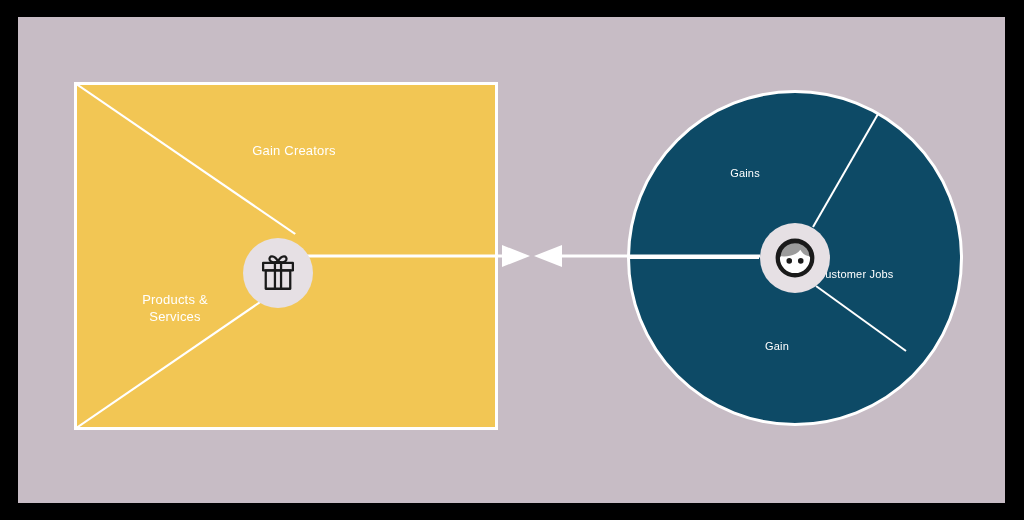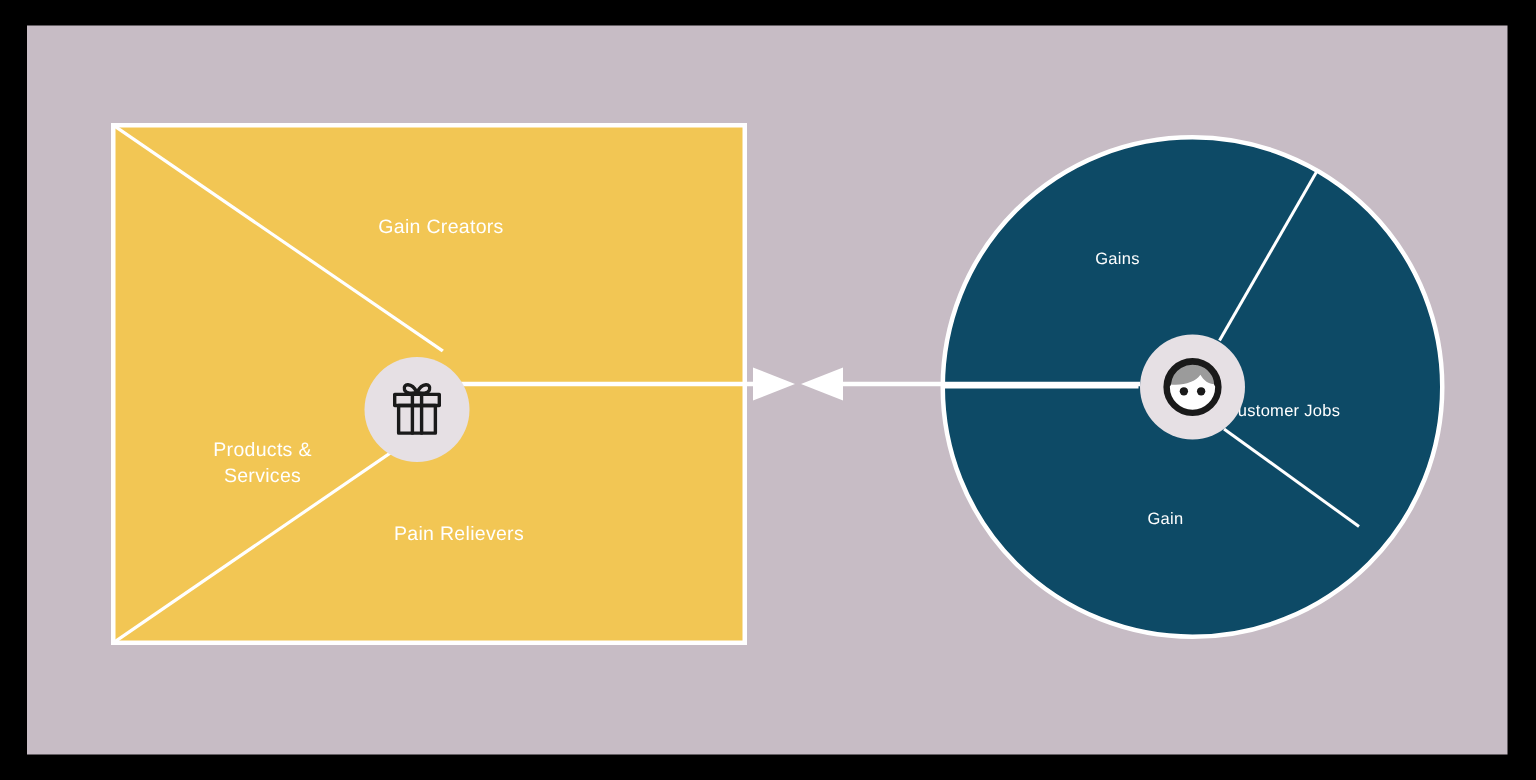--- a/index.html
+++ b/index.html
@@ -138,21 +138,20 @@
         <line x1="2" y1="346" x2="192" y2="196" stroke="#ffffff" stroke-width="2"></line>
 
         <line x1="254" y1="174" x2="368" y2="174" stroke="#ffffff" stroke-width="2"></line>
       </svg>
 
       <div class="vm-label" id="label-gain-creators">Gain Creators</div>
 
       <div class="vm-label" id="label-products-services">Products &amp;
 Services</div>
 
-      <div class="vm-label" id="label-pain-relievers">Pain Relievers</div>
     </div>
 
     <div id="customer-profile">
       <div class="cp-fill"></div>
       <svg class="cp-lines" viewBox="0 0 336 336">
 
         <line x1="186" y1="137" x2="251" y2="24" stroke="#ffffff" stroke-width="2"></line>
 
         <line x1="189" y1="196" x2="279" y2="261" stroke="#ffffff" stroke-width="2"></line>
 

